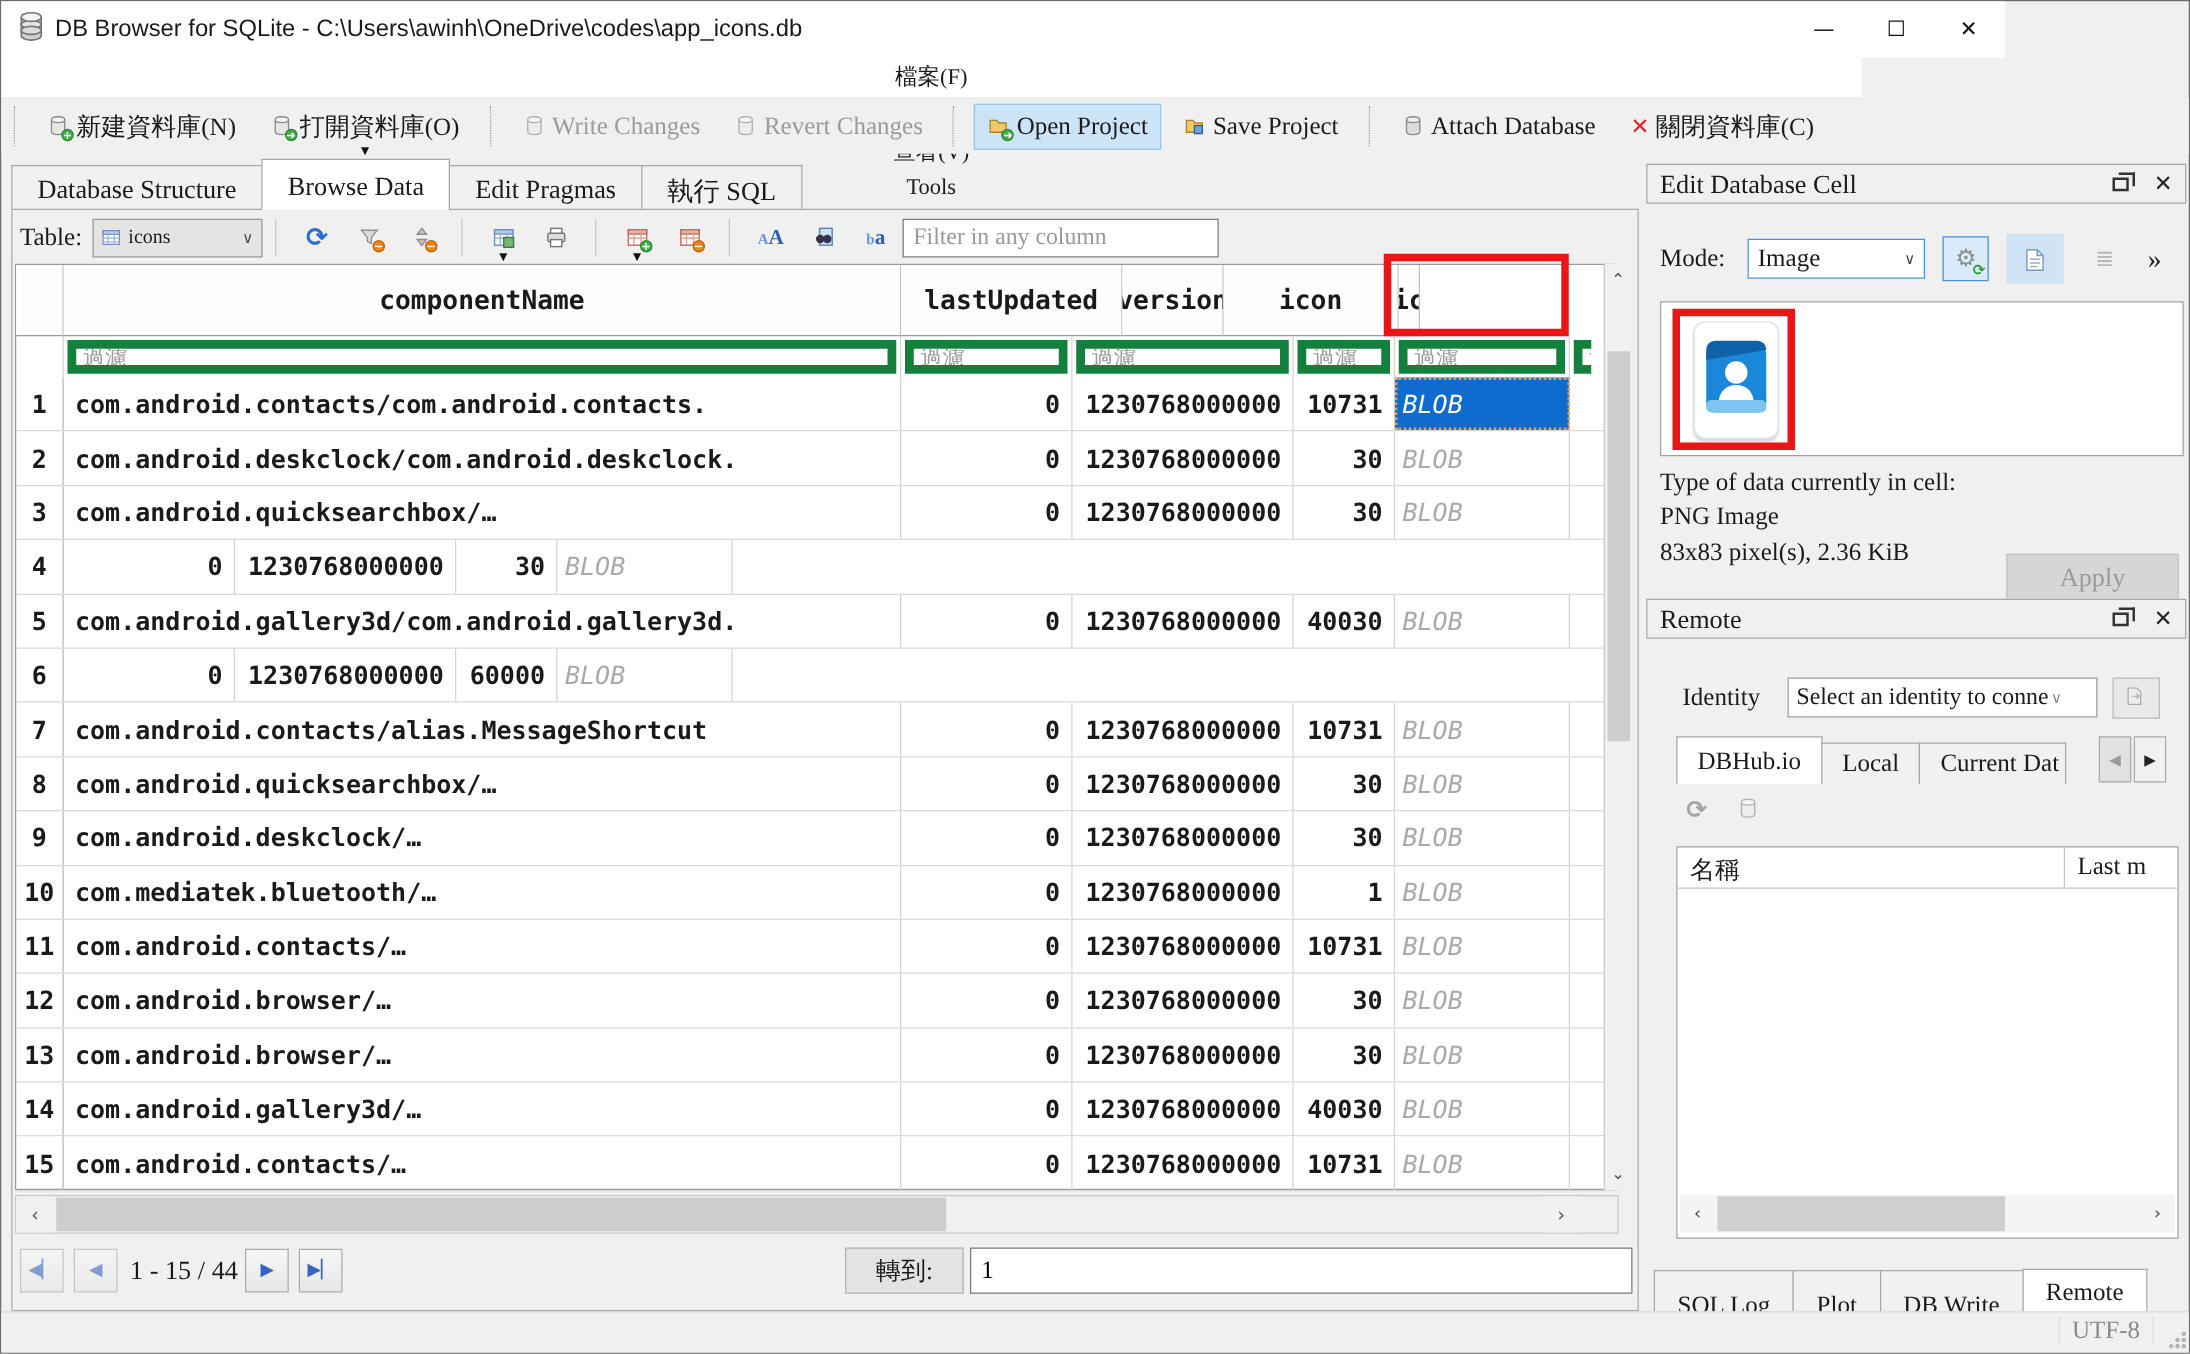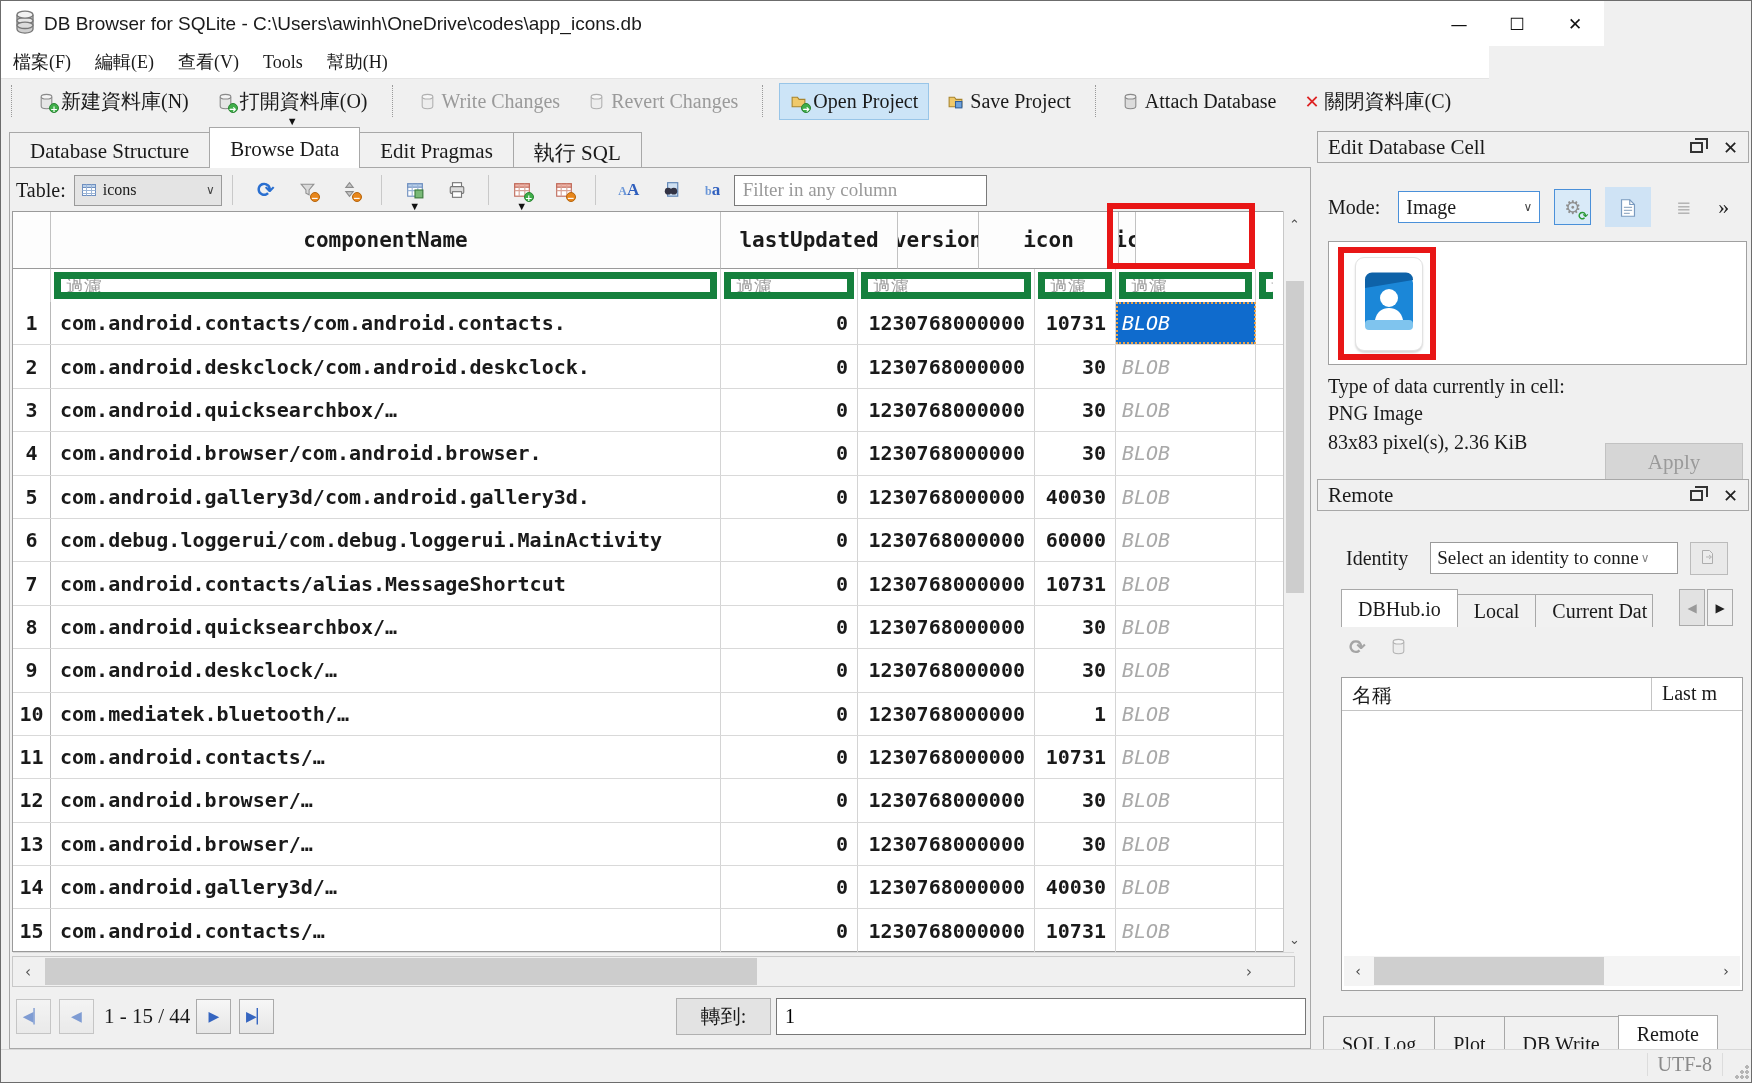--- a/index.html
+++ b/index.html
@@ -11,21 +11,21 @@
   }
 
   
   .titlebar { position:absolute; left:0; top:0; width:1603px; height:45px; background:#fff; display:flex; align-items:center; }
   .app-ico { margin-left:13px; margin-right:8px; }
   .title-text { font-family:"Liberation Sans", sans-serif; font-size:19px; }
   .wincontrols { position:absolute; right:0; top:0; height:45px; display:flex; }
   .winbtn { width:58px; height:45px; display:flex; align-items:center; justify-content:center; font-family:"DejaVu Sans", sans-serif; font-size:17px; color:#111; }
 
   
-  .menubar { position:absolute; left:0; top:45px; width:1488px; height:33px; background:#fff; display:flex; align-items:center; border-bottom:1px solid #e4e4e4; }
+  .menubar { position:absolute; left:0; top:45px; width:1488px; height:33px; background:#fff; display:flex; align-items:center; border-bottom:1px solid #e4e4e4;flex-direction:column; }
   .menu-item { font-size:18px; padding:3px 12px; }
 
   
   .toolbar { position:absolute; left:0; top:78px; width:1752px; height:44px; background:#f0f0f0; display:flex; align-items:center; }
   .tsep { width:5px; height:32px; border-left:1px dotted #9a9a9a; margin:0 8px 0 10px; }
   .tbtn { display:flex; align-items:center; gap:5px; font-size:20px; padding:6px 10px; margin:0 4px; white-space:nowrap; position:relative; }
   .tbtn.disabled { color:#9a9a9a; }
   .tbtn.hl { background:#cce4f7; border:1px solid #98c5e8; }
   .caret { font-size:11px; color:#111; position:absolute; bottom:-6px; left:50%; transform:translateX(-50%); }
   .ic { position:relative; width:18px; height:18px; display:inline-block; flex:none; }
@@ -38,21 +38,21 @@
   .tabbar { position:absolute; left:8px; top:126px; height:41px; display:flex; align-items:flex-end; }
   .mtab { font-size:21px; padding:6px 20px 7px 20px; background:#f1f1f1; border:1px solid #a8a8a8; border-bottom:none; margin-right:-1px; height:36px; }
   .mtab.active { background:#fff; height:41px; padding-top:9px; position:relative; z-index:3; }
 
   
   .main { position:absolute; left:8px; top:166px; width:1302px; height:882px; background:#f0f0f0; border:1px solid #a8a8a8; }
   .controls { position:absolute; left:6px; top:3px; height:38px; display:flex; align-items:center; }
   .lbl { font-size:20px; margin-right:8px; }
   .combo { display:flex; align-items:center; background:#e4e4e4; border:1px solid #9a9a9a; height:31px; padding:0 6px; gap:6px; }
   .combo .arrow { font-family:"DejaVu Sans", sans-serif; font-size:12px; color:#444; margin-left:auto; }
-  .table-combo { width:148px;text-align:right; }
+  .table-combo { width:136px;text-align:right; }
   .icbtn { width:34px; height:32px; display:flex; align-items:center; justify-content:center; position:relative; margin:0 4px; }
   .csep { width:3px; height:30px; border-left:1px solid #c9c9c9; margin:0 10px; }
   .filter-input { width:253px; height:31px; border:1px solid #7a7a7a; background:#fff; font-family:"Liberation Serif", serif; font-size:19px; padding:0 8px; color:#b91c1c; }
   .filter-input::placeholder { color:#999; }
   .blue-letter { color:#2f5fbe; font-weight:bold; font-family:"Liberation Serif", serif; font-size:17px; }
   .blue-letter small { color:#6a96d8; font-size:12px; }
 
   
   .grid { position:absolute; left:2px; top:43px; width:1283px; height:741px; background:#fff; border:1px solid #9a9a9a; }
   .ghead, .gfilter, .trow { display:flex; }
@@ -415,39 +415,37 @@
           <div class="tcell c0 num">3</div>
           <div class="tcell c1 comp">com.android.quicksearchbox/…</div>
           <div class="tcell c2 num-col">0</div>
           <div class="tcell c3 num-col">1230768000000</div>
           <div class="tcell c4 num-col">30</div>
           <div class="tcell c5 blob">BLOB</div>
           <div class="tcell c6"></div>
         </div>
         <div class="trow">
           <div class="tcell c0 num">4</div>
-          <div class="tcell c1 comp">com.android.browser/com.android.browser.</div>
           <div class="tcell c2 num-col">0</div>
           <div class="tcell c3 num-col">1230768000000</div>
           <div class="tcell c4 num-col">30</div>
           <div class="tcell c5 blob">BLOB</div>
           <div class="tcell c6"></div>
         </div>
         <div class="trow">
           <div class="tcell c0 num">5</div>
           <div class="tcell c1 comp">com.android.gallery3d/com.android.gallery3d.</div>
           <div class="tcell c2 num-col">0</div>
           <div class="tcell c3 num-col">1230768000000</div>
           <div class="tcell c4 num-col">40030</div>
           <div class="tcell c5 blob">BLOB</div>
           <div class="tcell c6"></div>
         </div>
         <div class="trow">
           <div class="tcell c0 num">6</div>
-          <div class="tcell c1 comp">com.debug.loggerui/com.debug.loggerui.MainActivity</div>
           <div class="tcell c2 num-col">0</div>
           <div class="tcell c3 num-col">1230768000000</div>
           <div class="tcell c4 num-col">60000</div>
           <div class="tcell c5 blob">BLOB</div>
           <div class="tcell c6"></div>
         </div>
         <div class="trow">
           <div class="tcell c0 num">7</div>
           <div class="tcell c1 comp">com.android.contacts/alias.MessageShortcut</div>
           <div class="tcell c2 num-col">0</div>

